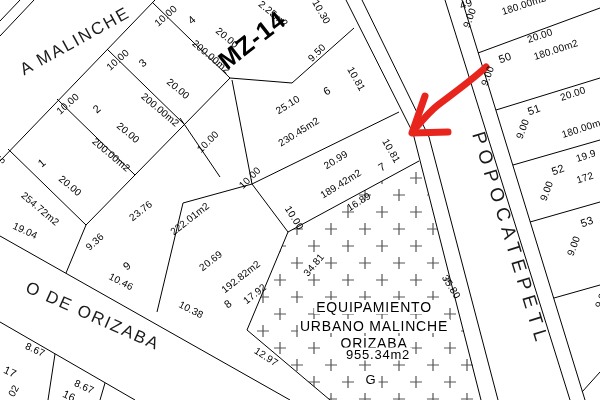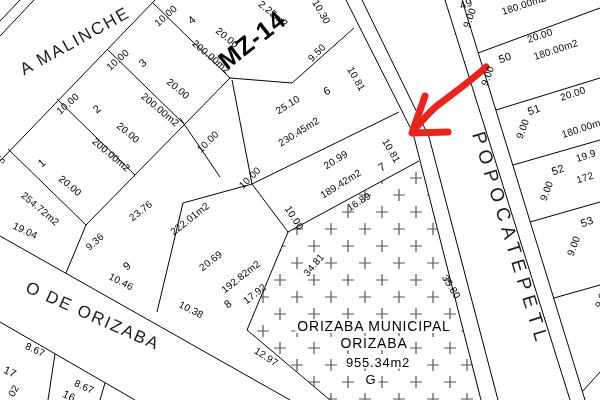--- a/index.html
+++ b/index.html
@@ -164,18 +164,19 @@
 
   <span class="lbl num" style="left:558px;top:170px;--r:-20deg">52</span>
   <span class="lbl" style="left:586px;top:156px;--r:-18deg">19.9</span>
   <span class="lbl" style="left:585px;top:178px;--r:-18deg">172</span>
   <span class="lbl" style="left:547px;top:191px;--r:-70deg">9.00</span>
 
   <span class="lbl num" style="left:587px;top:222px;--r:-20deg">53</span>
   <span class="lbl" style="left:574px;top:246px;--r:-70deg">9.00</span>
   <span class="lbl" style="left:602px;top:298px;--r:-70deg">9.00</span>
 
-  <span class="lbl park-line" style="left:374px;top:326px">ORIZABA MUNICIPAL</span>
+  <span class="lbl park-line" style="left:374px;top:307px">EQUIPAMIENTO</span>
+  <span class="lbl park-line" style="left:374px;top:326px">URBANO MALINCHE</span>
   <span class="lbl park-line" style="left:374px;top:343px">ORIZABA</span>
-  <span class="lbl park-line park-sm" style="left:378px;top:362px">955.34m2</span>
+  <span class="lbl park-line park-sm" style="left:378px;top:354px">955.34m2</span>
   <span class="lbl park-line park-sm" style="left:371px;top:379px">G</span>
 
 </div>
 
 </body></html>

